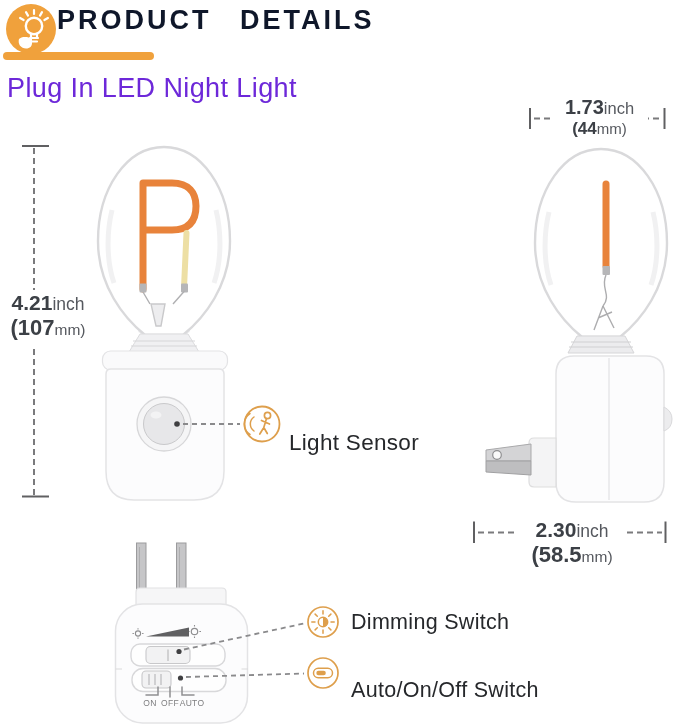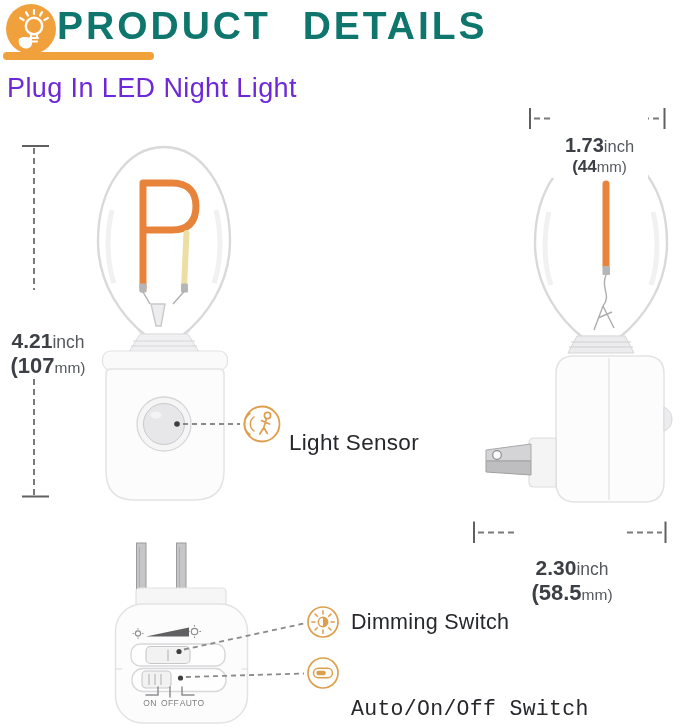--- a/index.html
+++ b/index.html
@@ -4,34 +4,34 @@
 <style>
   html,body{margin:0;padding:0;background:#fff;}
   .canvas{
     position:relative;width:679px;height:727px;background:#ffffff;overflow:hidden;
     font-family:"Liberation Sans", sans-serif;
   }
   .abs{position:absolute;}
   
   .page-title{
     left:57px;top:6px;
-    font-size:39px;font-weight:bold;color:#0f766e;
+    font-size:27px;font-weight:bold;color:#0f172a;
     letter-spacing:3px;word-spacing:18px;line-height:1.05;white-space:nowrap;
   }
   .title-underline{
     left:3px;top:52px;width:151px;height:8px;border-radius:4px;background:#F0A13C;
   }
   .page-subtitle{
     left:7px;top:73px;font-size:27px;color:#6d28d9;letter-spacing:0.4px;white-space:nowrap;
   }
   
   .dim-text{
     text-align:center;line-height:1.15;background:#ffffff;padding:1px 2px;
   }
-  .dim-text .l1{white-space:nowrap;margin-top:38px;}
+  .dim-text .l1{white-space:nowrap;}
   .dim-text .l2{white-space:nowrap;}
   .dnum{font-weight:bold;font-size:21px;color:#3C4046;}
   .dunit{font-size:17.5px;color:#55585E;}
   .dnum2{font-weight:bold;font-size:22px;color:#3C4046;}
   .dunit2{font-size:15.5px;color:#55585E;}
   .dim-small .dnum{font-size:20px;}
   .dim-small .dunit{font-size:16.5px;}
   .dim-small .dnum2{font-size:17px;}
   .dim-small .dunit2{font-size:15px;}
   
@@ -213,15 +213,15 @@
     <div class="l2"><span class="dnum2">(44</span><span class="dunit2">mm)</span></div>
   </div>
 
   <div class="abs dim-text" style="left:517px;top:517px;width:106px;">
     <div class="l1"><span class="dnum">2.30</span><span class="dunit">inch</span></div>
     <div class="l2"><span class="dnum2">(58.5</span><span class="dunit2">mm)</span></div>
   </div>
 
   <div class="abs callout-label big" style="left:289px;top:410px;">Light Sensor</div>
   <div class="abs callout-label" style="left:351px;top:610px;">Dimming Switch</div>
-  <div class="abs callout-label" style="left:351px;top:697px;font-family:Liberation Mono, monospace;">Auto/On/Off Switch</div>
+  <div class="abs callout-label" style="left:351px;top:678px;">Auto/On/Off Switch</div>
 
 </div>
 
 </body></html>

